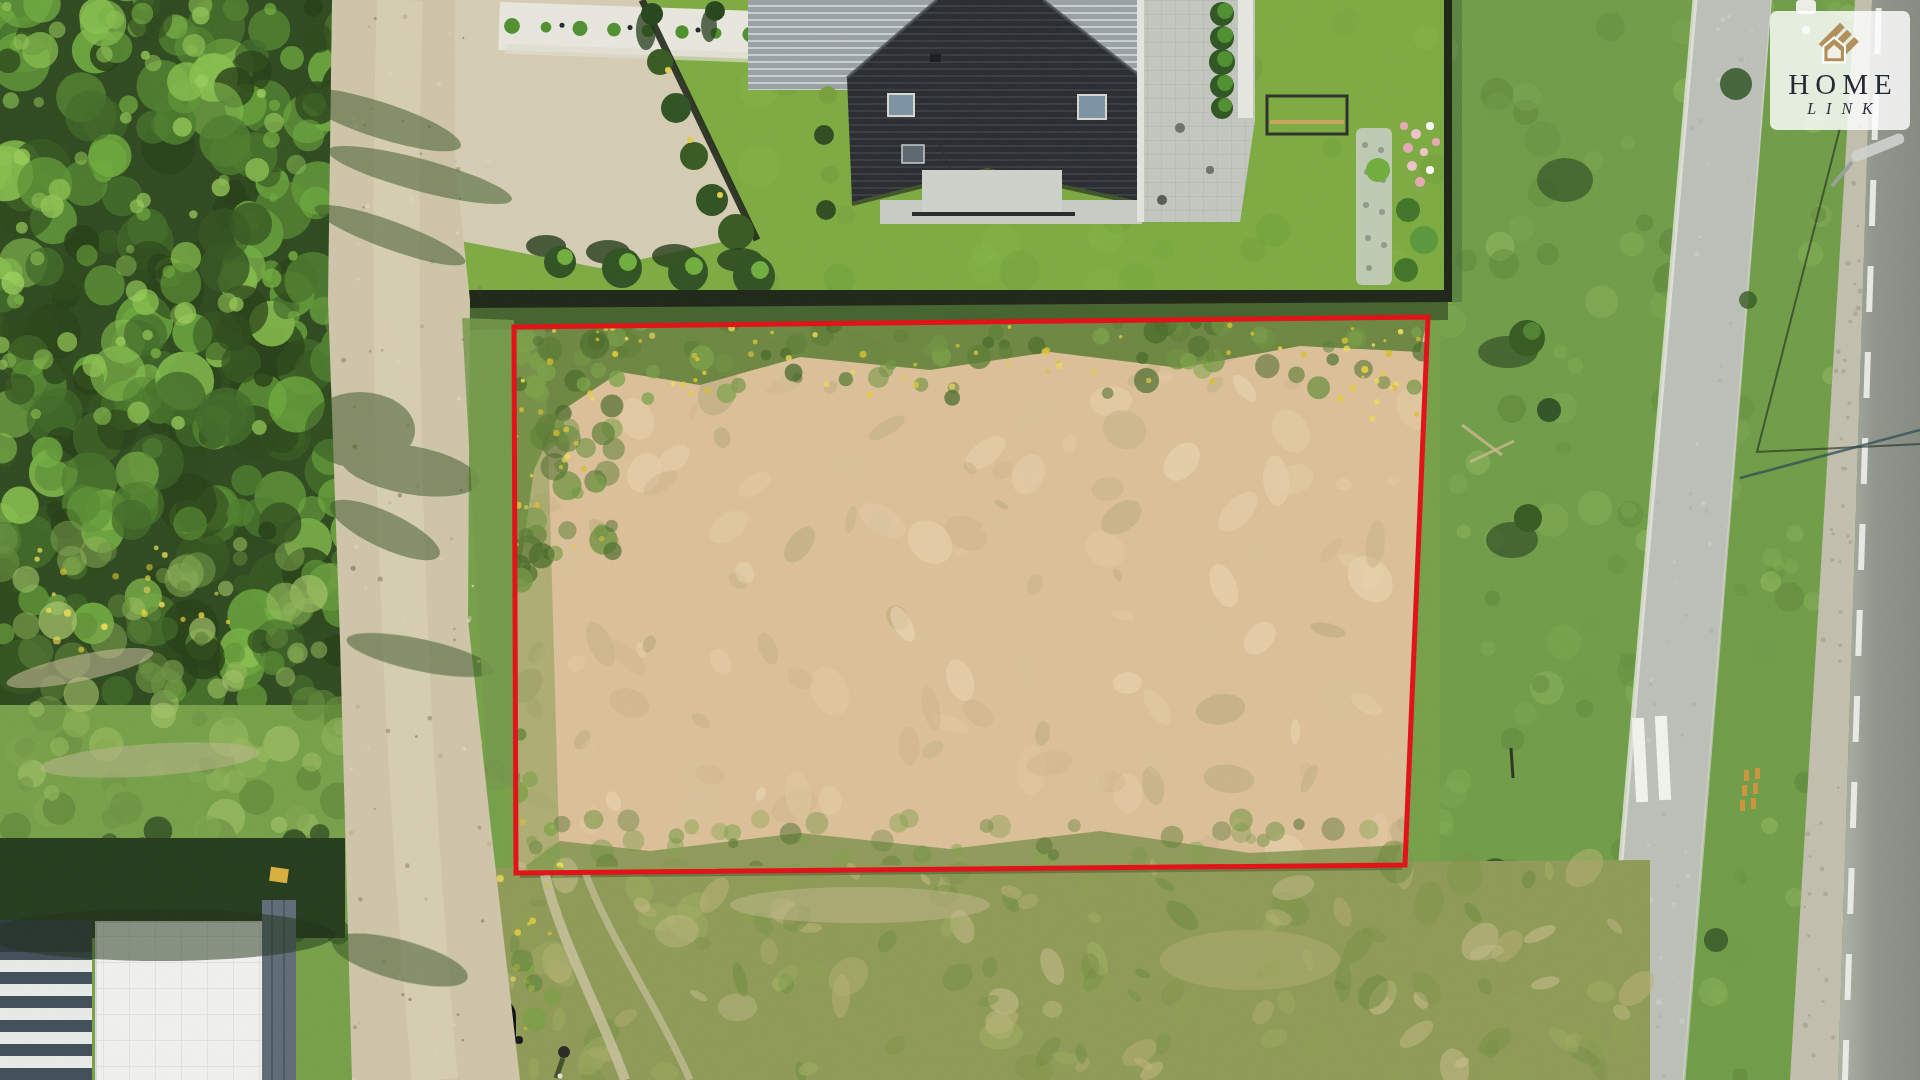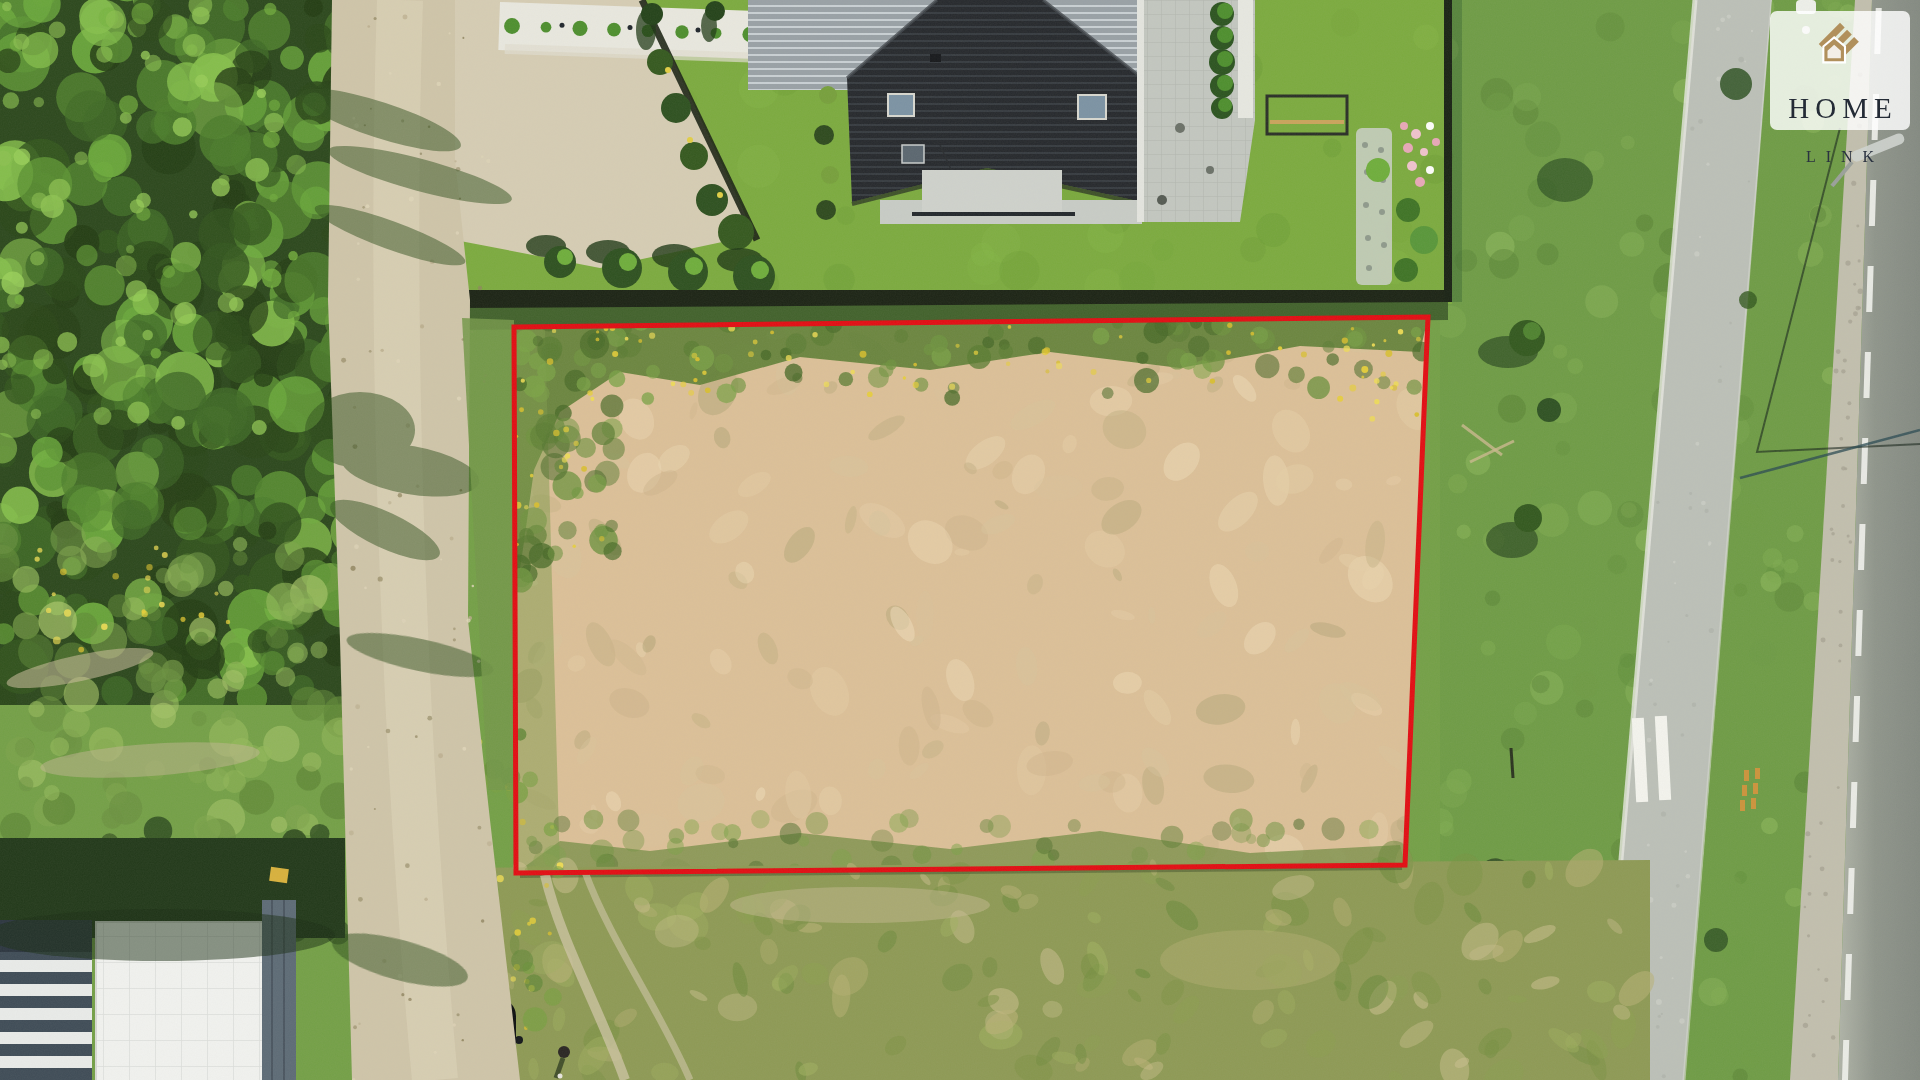--- a/index.html
+++ b/index.html
@@ -3,26 +3,26 @@
 <meta charset="utf-8">
 <style>
   html,body{margin:0;padding:0;background:#222;}
   .stage{position:relative;width:1920px;height:1080px;overflow:hidden;
          font-family:"Liberation Sans",sans-serif;background:#6f9c46;}
   .stage svg.scene{position:absolute;left:0;top:0;display:block;}
   
   .watermark{position:absolute;left:1770px;top:11px;width:140px;height:119px;
     background:rgba(255,255,255,0.82);border-radius:7px;
     display:flex;flex-direction:column;align-items:center;justify-content:flex-start;
-    padding-top:8px;box-sizing:border-box;gap:24px;}
+    padding-top:8px;box-sizing:border-box;}
   .watermark .logo-icon{width:50px;height:50px;flex:0 0 auto;}
   .brand-top{font-family:"Liberation Serif",serif;font-size:29px;line-height:30px;
     color:#242b36;letter-spacing:6px;padding-left:6px;font-weight:400;}
   .brand-bottom{font-family:"Liberation Serif",serif;font-size:16px;line-height:18px;
-    color:#2a3240;letter-spacing:10px;padding-left:10px;margin-top:1px;}
+    color:#2a3240;letter-spacing:10px;padding-left:10px;margin-top:1px;font-style:italic;}
 </style>
 </head>
 <body>
 
 <div class="stage">
 <svg class="scene" width="1920" height="1080" viewBox="0 0 1920 1080">
   <defs>
     <clipPath id="cp">
           <polygon points="514,327 1428,317 1405,865 516,873"></polygon>
         </clipPath>

